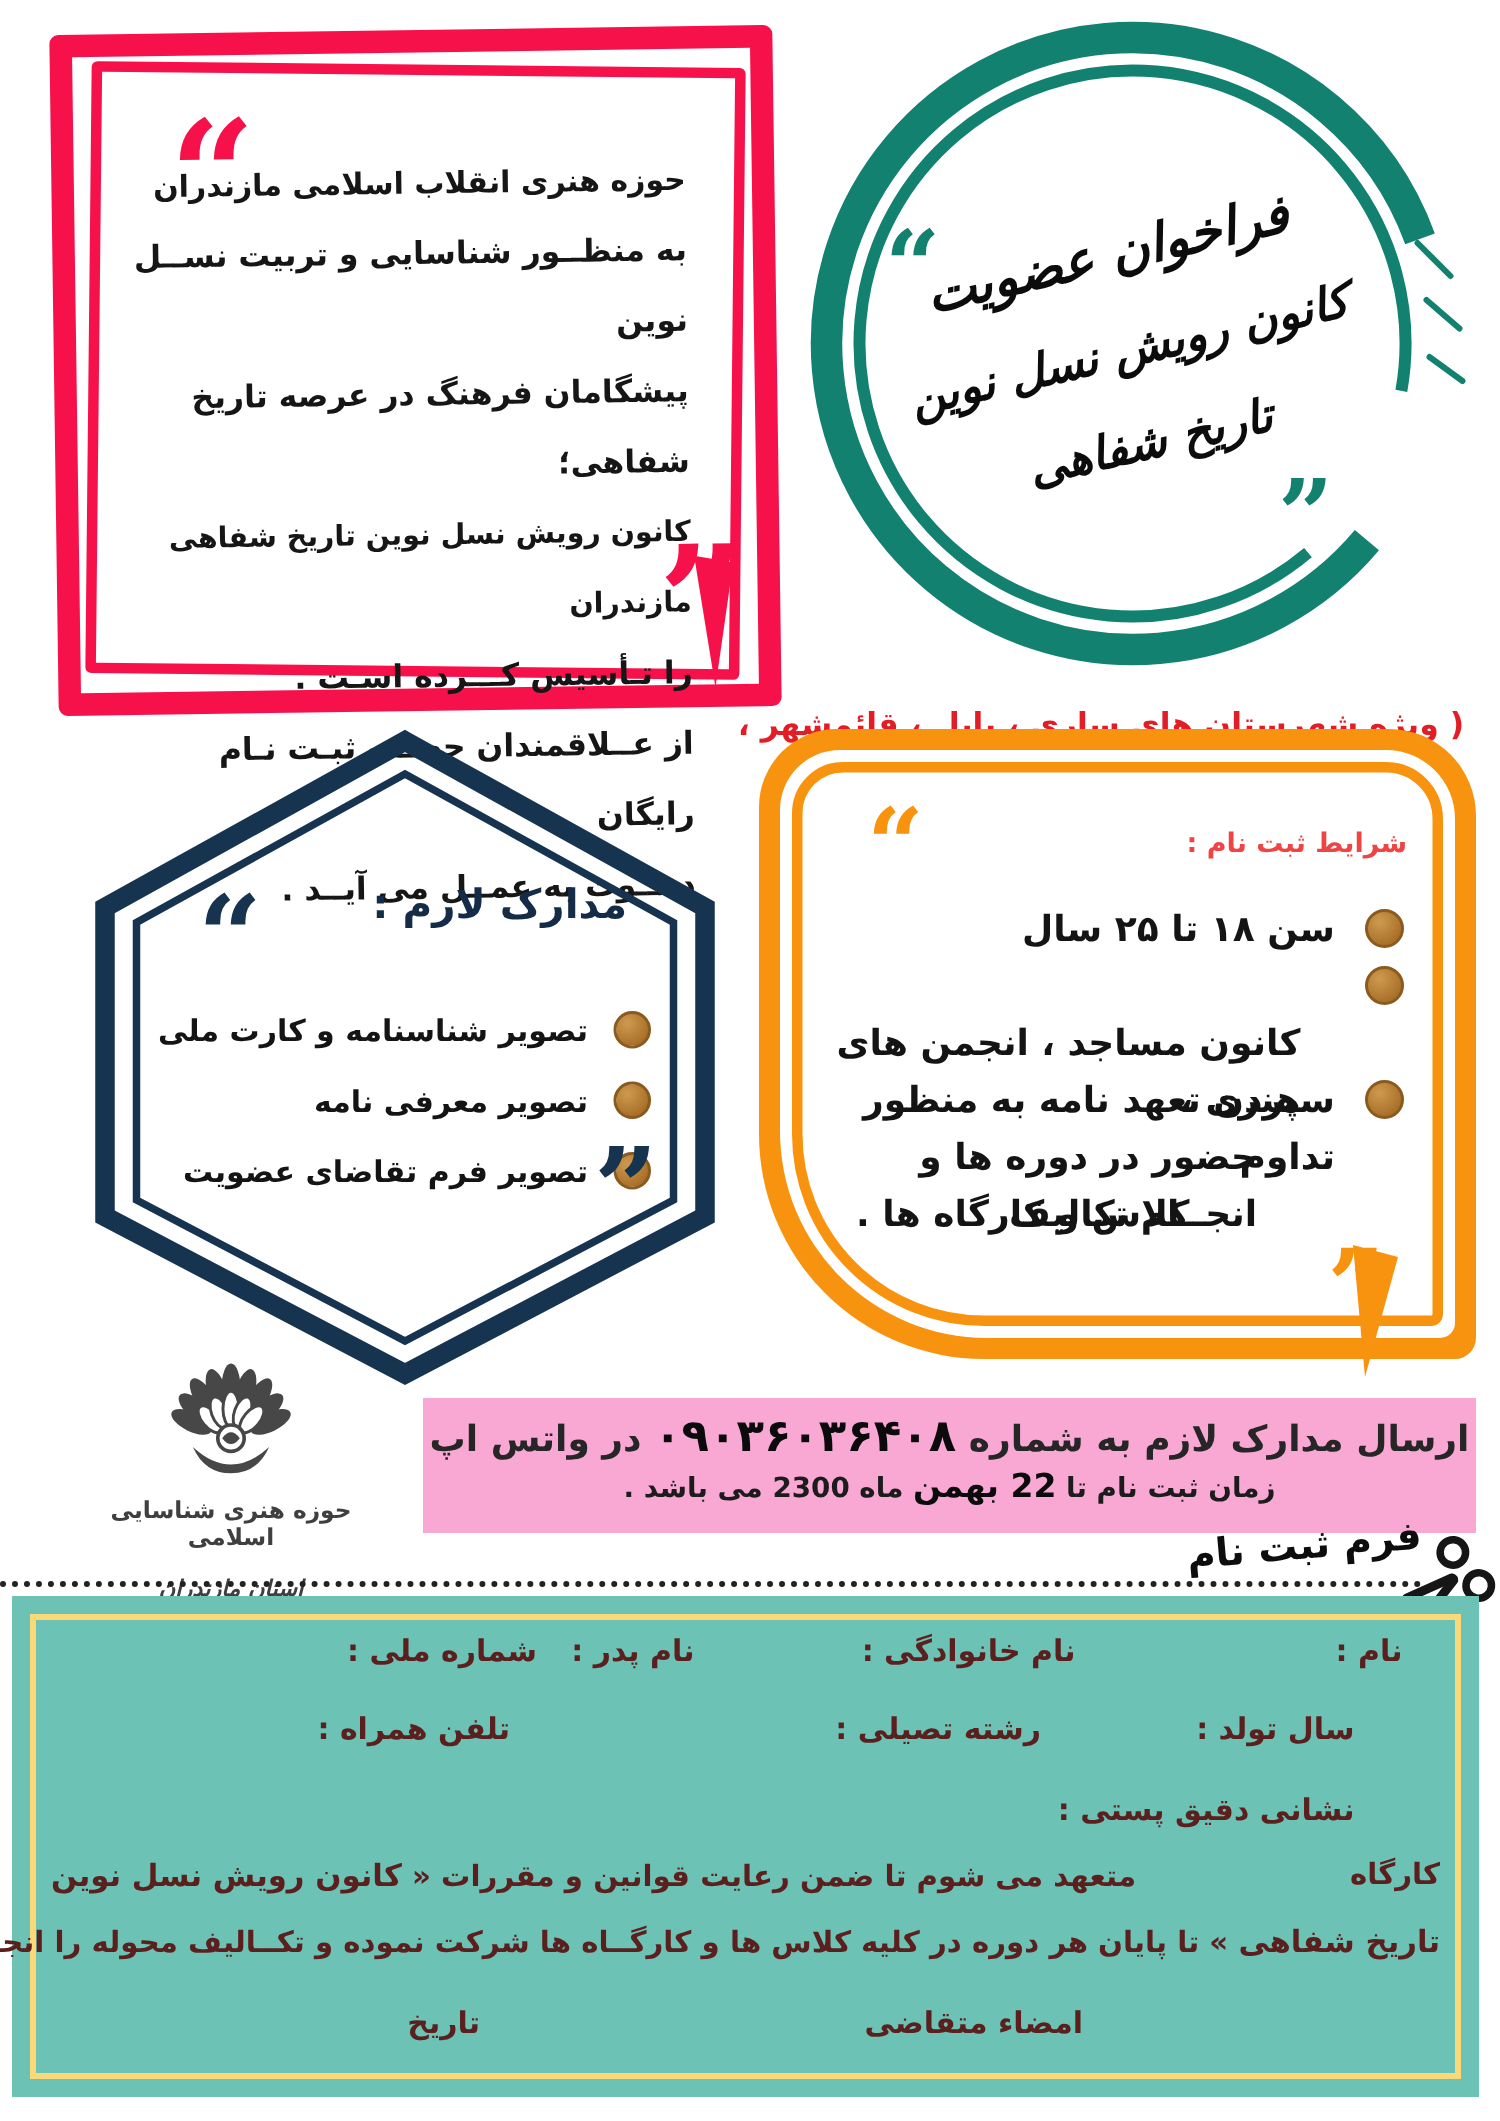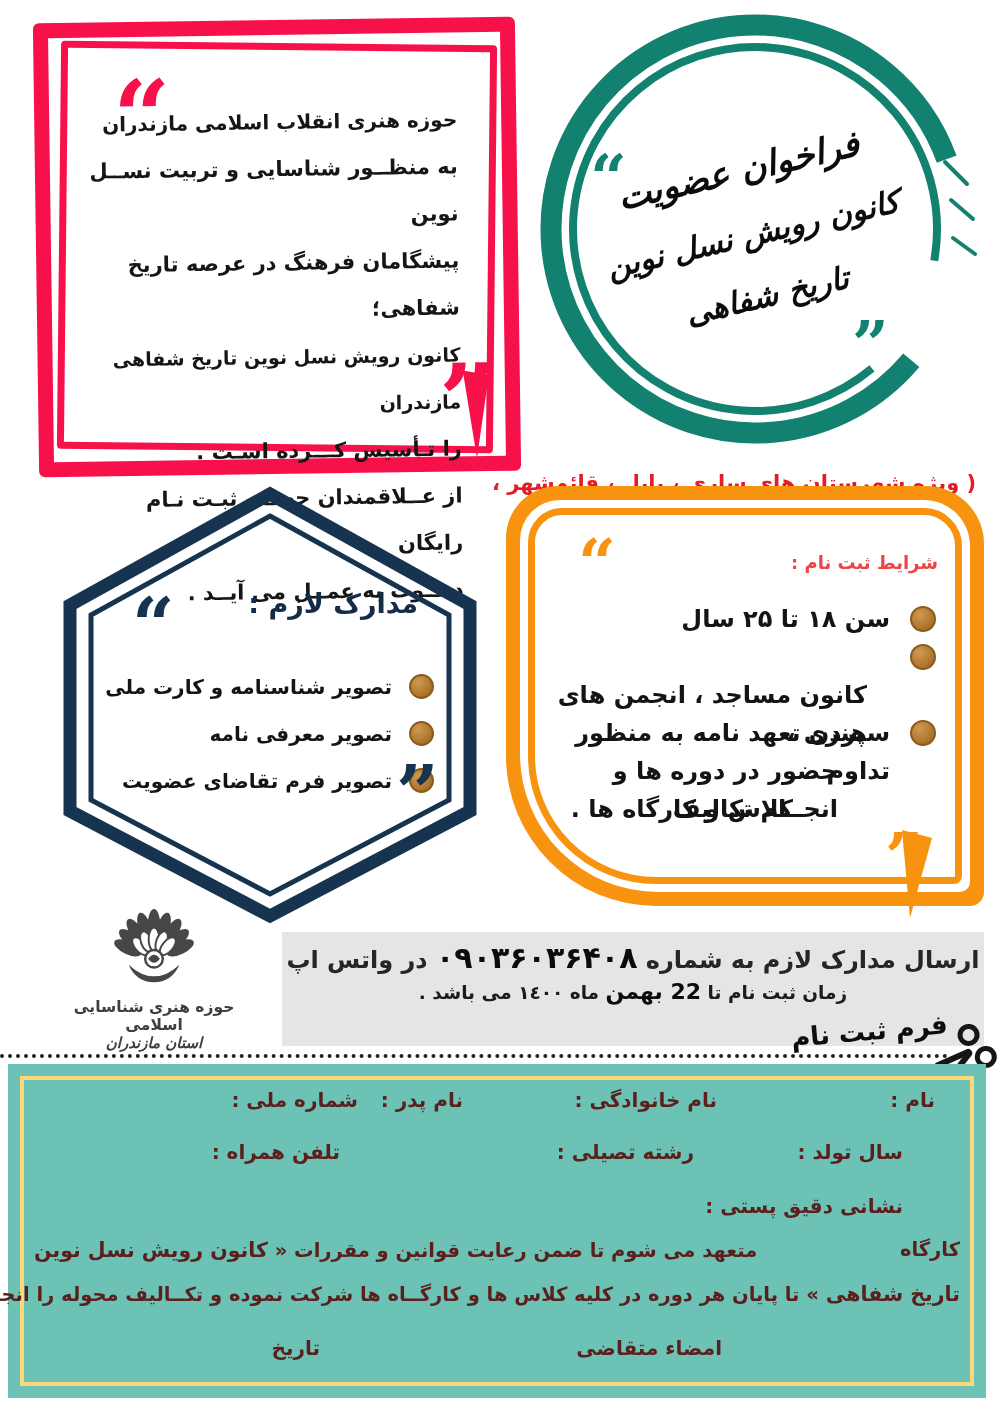--- a/index.html
+++ b/index.html
@@ -57,24 +57,24 @@
   .cond-title{left:620px;top:552px;width:318px;text-align:right;color:#ef4444;
               font-size:18px;font-weight:800;}
   .cond-rows{left:545px;top:600px;width:395px;}
   .cond-row{position:relative;height:38px;line-height:38px;text-align:right;
             padding-right:50px;font-size:24px;font-weight:bold;color:#141414;}
   .cond-row .bullet{top:6px;right:4px;width:26px;height:26px;}
 
   
   .logo{left:64px;top:906px;width:180px;text-align:center;color:#3f3f3f;}
   .logo-org{font-size:15.5px;font-weight:800;margin-top:2px;}
-  .logo-prov{font-size:15px;font-weight:bold;font-style:italic;margin-top:0;}
-
-  
-  .contact{left:282px;top:932px;width:702px;height:114px;background:#e5e5e5;}
+  .logo-prov{font-size:15px;font-weight:bold;font-style:italic;margin-top:16px;}
+
+  
+  .contact{left:282px;top:932px;width:702px;height:90px;background:#f9a8d4;}
   .contact-l1{margin-top:8px;text-align:center;color:#262626;font-size:24px;font-weight:600;}
   .contact-l1 .phone{font-size:30px;font-weight:900;color:#0b0b0b;letter-spacing:1px;}
   .contact-l2{margin-top:4px;text-align:center;color:#1c1c1c;font-size:18.5px;font-weight:800;}
   .contact-l2 .day{font-size:22px;font-weight:900;color:#0b0b0b;}
 
   
   .form-title{right:52px;top:1016px;color:#0d0d0d;font-size:26px;font-weight:800;
               transform:rotate(-5deg);}
   .cutline{left:0;top:1054px;width:948px;border-top:4px dotted #222;}
   .form{left:8px;top:1064px;width:978px;height:334px;background:#6cc2b5;}
@@ -210,21 +210,21 @@
     </svg>
     <div class="logo-org rtl">حوزه هنری شناسایی اسلامی</div>
     <div class="logo-prov rtl">استان مازندران</div>
   </div>
 
   <div class="abs contact">
     <div class="contact-l1 rtl">
       <span>ارسال مدارک لازم به شماره </span><span class="phone">۰۹۰۳۶۰۳۶۴۰۸</span><span> در واتس اپ</span>
     </div>
     <div class="contact-l2 rtl">
-      <span>زمان ثبت نام تا </span><span class="day">22 بهمن</span><span> ماه ١٤٠٠ می باشد .</span>
+      <span>زمان ثبت نام تا </span><span class="day">22 بهمن</span><span> ماه 2300 می باشد .</span>
     </div>
   </div>
 
   <div class="abs form-title rtl">فرم ثبت نام</div>
   <div class="abs cutline"></div>
   <svg class="abs" style="left:934px;top:1024px;transform:rotate(-38deg)" width="64" height="64" viewBox="0 0 64 64">
     <g stroke="#161616" fill="none">
       <path d="M4,22 L36,30" stroke-width="6" stroke-linecap="round"></path>
       <path d="M4,40 L36,32" stroke-width="6" stroke-linecap="round"></path>
       <circle cx="47" cy="17" r="8.5" stroke-width="5"></circle>

